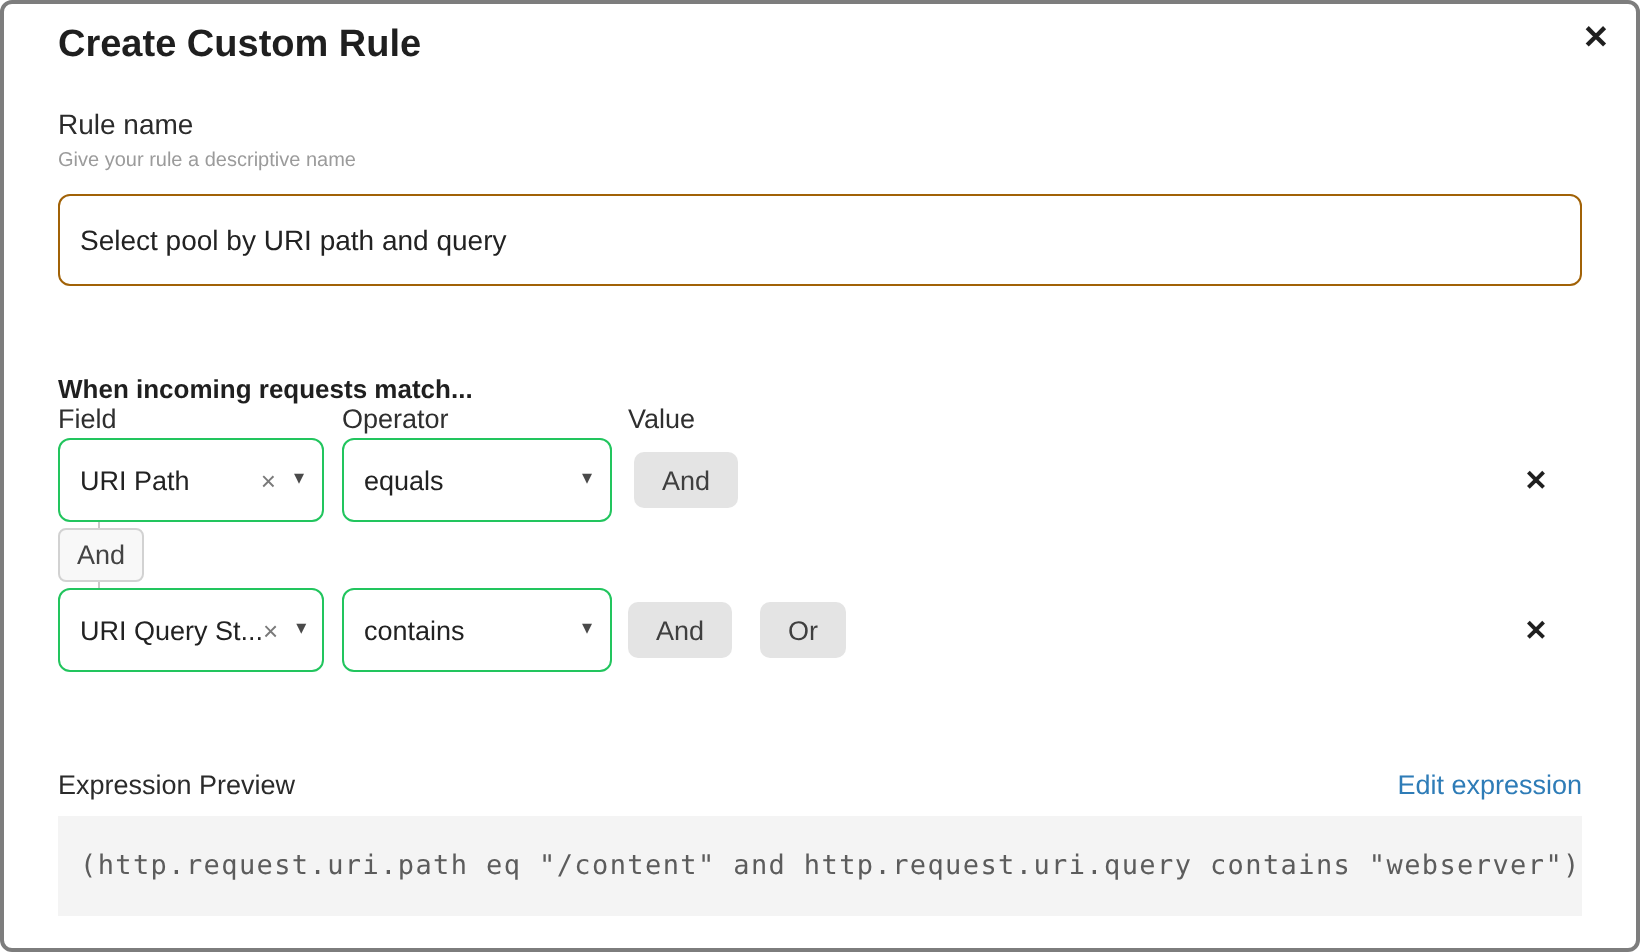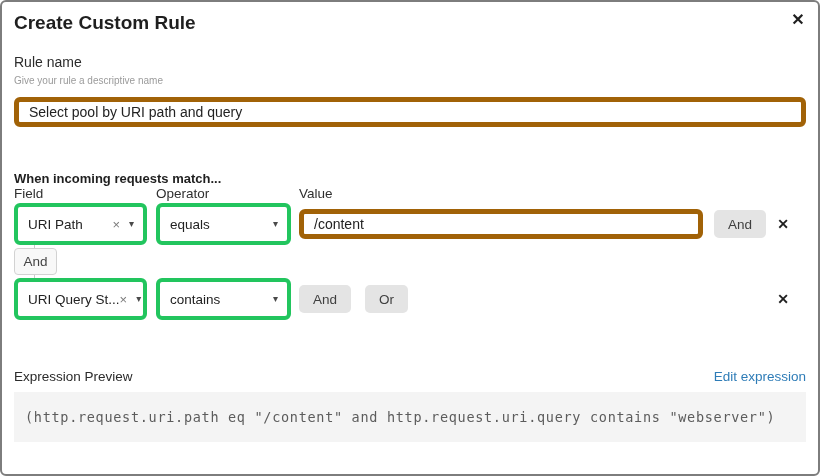--- a/index.html
+++ b/index.html
@@ -8,21 +8,21 @@
     font-family: "Liberation Sans", sans-serif;
     color: #222;
     width: 820px;
   }
   .dialog {
     width: 820px;
     height: 476px;
     border: 2px solid #7d7d7d;
     border-radius: 6px;
     background: #fff;
-    padding: 0 12px;
+    padding: 0 27px;
     position: relative;
     overflow: hidden;
   }
   .dialog-title {
     margin-top: 9px;
     font-size: 19px;
     line-height: 24px;
     font-weight: bold;
     color: #1f1f1f;
   }
@@ -46,22 +46,22 @@
     margin-top: 19px;
     font-size: 14px;
     color: #2b2b2b;
   }
   .rule-hint {
     margin-top: 5px;
     font-size: 10px;
     color: #9b9b9b;
   }
   .text-input {
-    height: 30px;
-    border: 5px solid #a16207;
+    height: 46px;
+    border: 1px solid #a16207;
     border-radius: 6px;
     padding: 0 10px;
     font-size: 14px;
     color: #222;
     font-family: "Liberation Sans", sans-serif;
     background: #fff;
     outline: none;
   }
   .rule-input {
     margin-top: 11px;
@@ -85,21 +85,21 @@
   .col-label-operator { left: 142px; }
   .col-label-value { left: 285px; }
   .match-row {
     display: flex;
     align-items: center;
     margin-top: 6px;
     height: 30px;
   }
   .dropdown {
     height: 42px;
-    border: 4px solid #22c55e;
+    border: 1px solid #22c55e;
     border-radius: 6px;
     display: flex;
     align-items: center;
     padding: 0 9px 0 10px;
     font-size: 13.5px;
     color: #222;
     background: #fff;
     cursor: pointer;
     white-space: nowrap;
     overflow: hidden;
@@ -221,21 +221,20 @@
   <div class="match-row">
     <div class="dropdown dd-field">
       <span>URI Path</span>
       <span class="dd-clear">×</span>
       <span class="dd-caret">▾</span>
     </div>
     <div class="dropdown dd-operator">
       <span>equals</span>
       <span class="dd-caret" style="margin-left:auto;">▾</span>
     </div>
-    <input class="text-input value-input value-input-1" type="text" value="/content" style="">
     <button class="chip-btn and-1">And</button>
     <button class="row-delete">✕</button>
   </div>
 
   <div class="connector">
     <div class="v-line"></div>
     <div class="and-badge">And</div>
     <div class="v-line"></div>
   </div>
 

